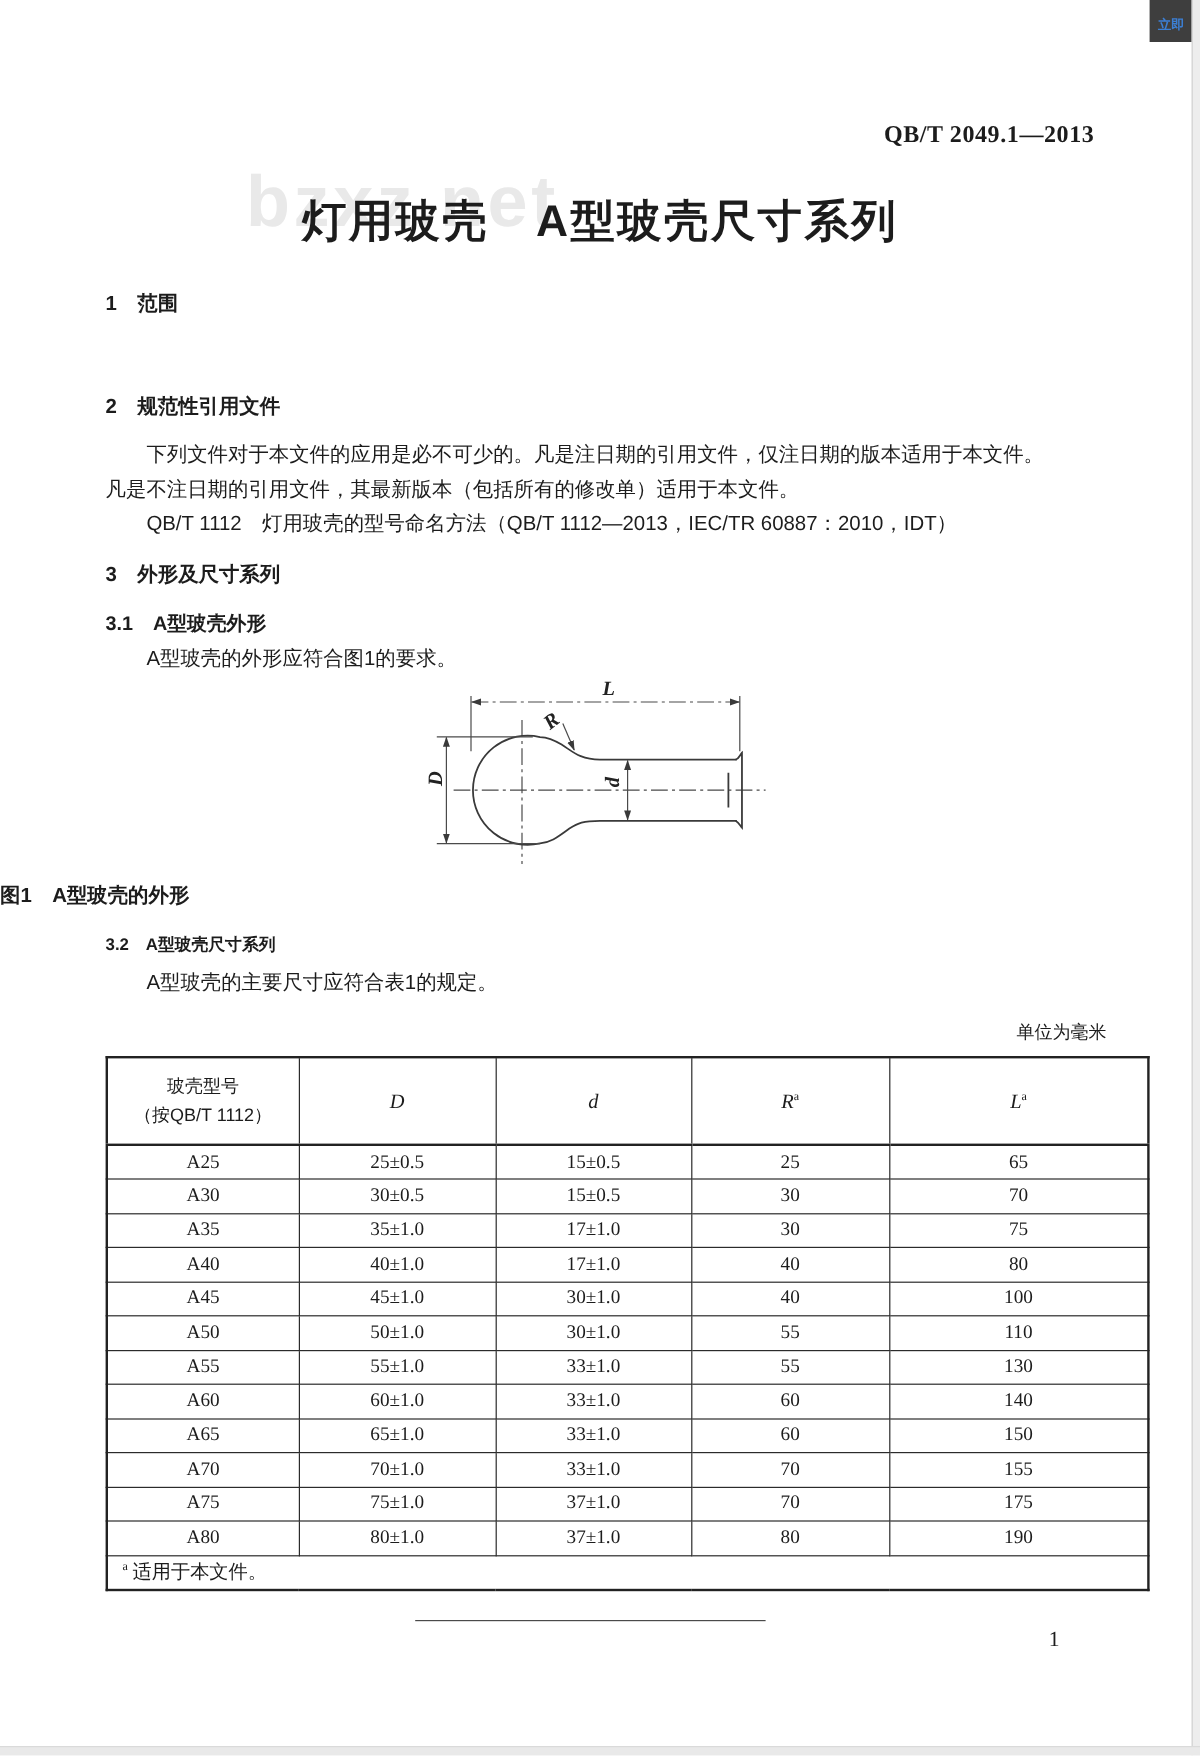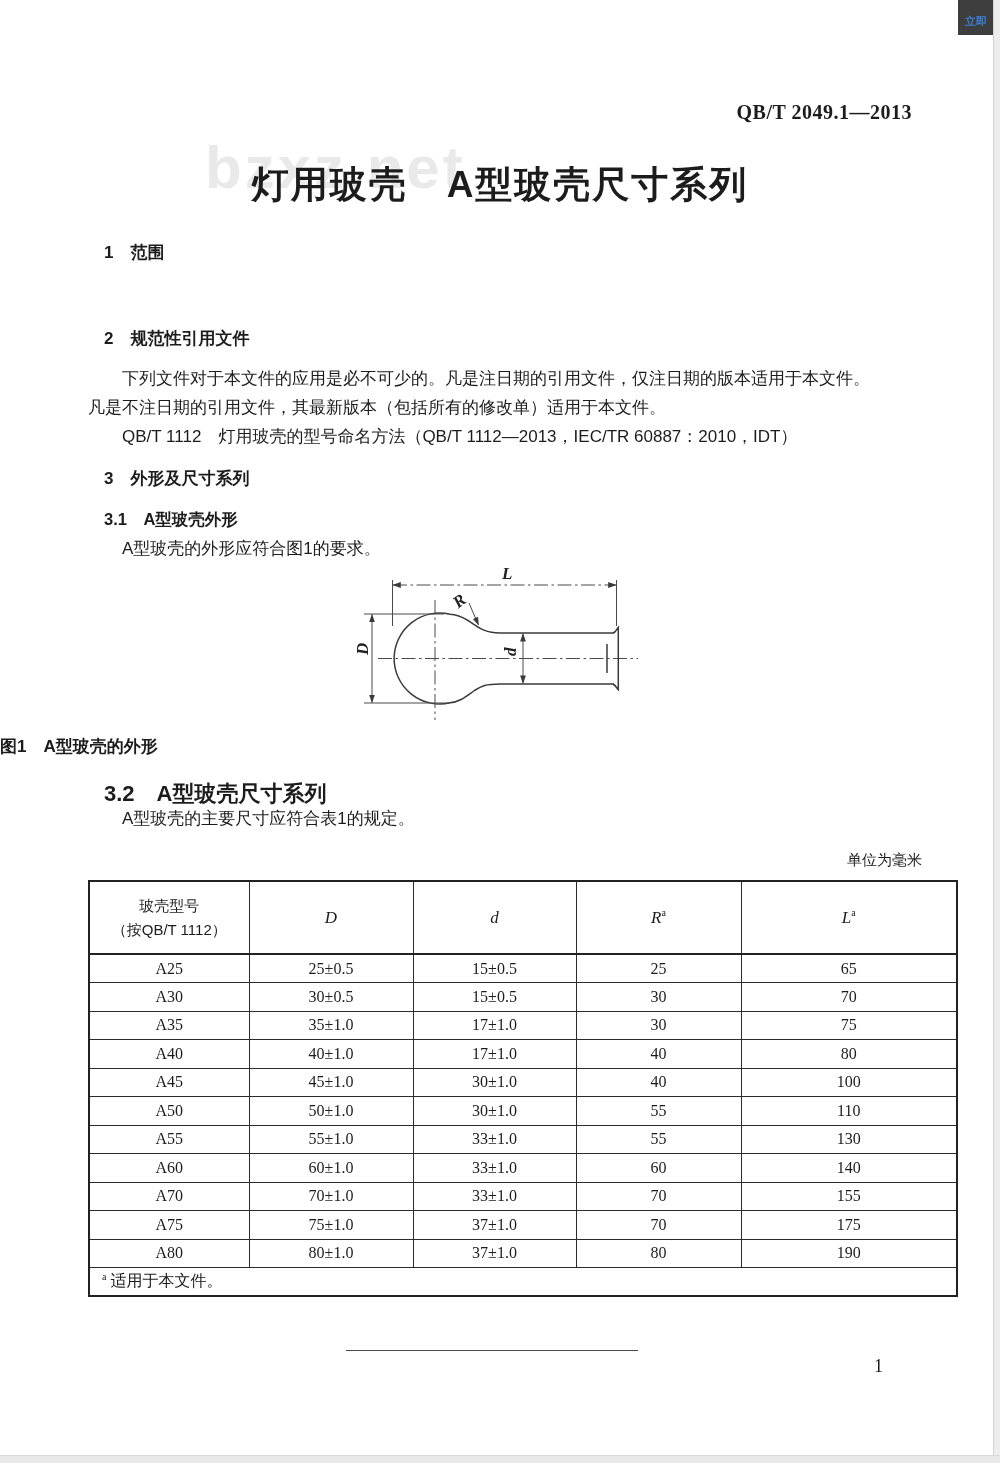--- a/index.html
+++ b/index.html
@@ -21,21 +21,21 @@
     color:#e9e9e9; line-height:1; z-index:0; user-select:none;
   }
   .doc-number {
     top:101px; right:88px; font-family:"Liberation Serif", serif;
     font-weight:bold; font-size:20px; letter-spacing:0.5px; z-index:2;
   }
   .doc-title {
     top:160px; left:0; right:0; text-align:center;
     font-size:37px; font-weight:bold; letter-spacing:2px; z-index:1;
   }
-  .heading { left:104px; font-size:17px; font-weight:bold; white-space:nowrap; }
+  .heading { left:88px; font-size:17px; font-weight:bold; white-space:nowrap; }
   .body-text { left:88px; width:832px; font-size:17px; white-space:nowrap; }
   .indent { text-indent:2em; }
   .fig-caption { top:735px; left:0; right:0; text-align:left; font-size:17px; font-weight:bold; }
   .table-title { top:846px; left:0; width:970px; text-align:center; font-size:17px; font-weight:bold; }
   .unit-note { top:851px; right:78px; font-size:15px; }
   
   table.dim { top:880px; left:88px; width:868px; border-collapse:collapse; table-layout:fixed;
     border:2.2px solid #222; }
   table.dim th, table.dim td { border:1.4px solid #2b2b2b; text-align:center; vertical-align:middle; }
   table.dim thead th { height:73px; border-bottom:2.4px solid #222; }
@@ -110,21 +110,21 @@
       <line class="fig-thin" x1="14" y1="147" x2="100" y2="147"></line>
       <line class="fig-thin" x1="22" y1="58.5" x2="22" y2="146.5" marker-start="url(#arr)" marker-end="url(#arr)"></line>
       <text class="fig-label" x="16" y="109" transform="rotate(-90 12 103)">D</text>
 
       <line class="fig-thin" x1="173" y1="77.8" x2="173" y2="127.2" marker-start="url(#arr)" marker-end="url(#arr)"></line>
       <text class="fig-label" x="162" y="108" transform="rotate(-90 160 102)">d</text>
     </svg>
   </div>
   <div class="abs fig-caption">图1　A型玻壳的外形</div>
 
-  <div class="abs heading" style="top:779px;font-size:22px">3.2　A型玻壳尺寸系列</div>
+  <div class="abs heading" style="top:779px;font-size:14px">3.2　A型玻壳尺寸系列</div>
   <div class="abs body-text indent" style="top:807px">A型玻壳的主要尺寸应符合表1的规定。</div>
 
   <div class="abs unit-note">单位为毫米</div>
 
   <table class="abs dim">
     <colgroup>
       <col style="width:160px">
         <col style="width:164px">
         <col style="width:163px">
         <col style="width:165px">
@@ -193,20 +193,27 @@
           <td>130</td>
         </tr>
         <tr>
           <td>A60</td>
           <td>60±1.0</td>
           <td>33±1.0</td>
           <td>60</td>
           <td>140</td>
         </tr>
         <tr>
+          <td>A65</td>
+          <td>65±1.0</td>
+          <td>33±1.0</td>
+          <td>60</td>
+          <td>150</td>
+        </tr>
+        <tr>
           <td>A70</td>
           <td>70±1.0</td>
           <td>33±1.0</td>
           <td>70</td>
           <td>155</td>
         </tr>
         <tr>
           <td>A75</td>
           <td>75±1.0</td>
           <td>37±1.0</td>

